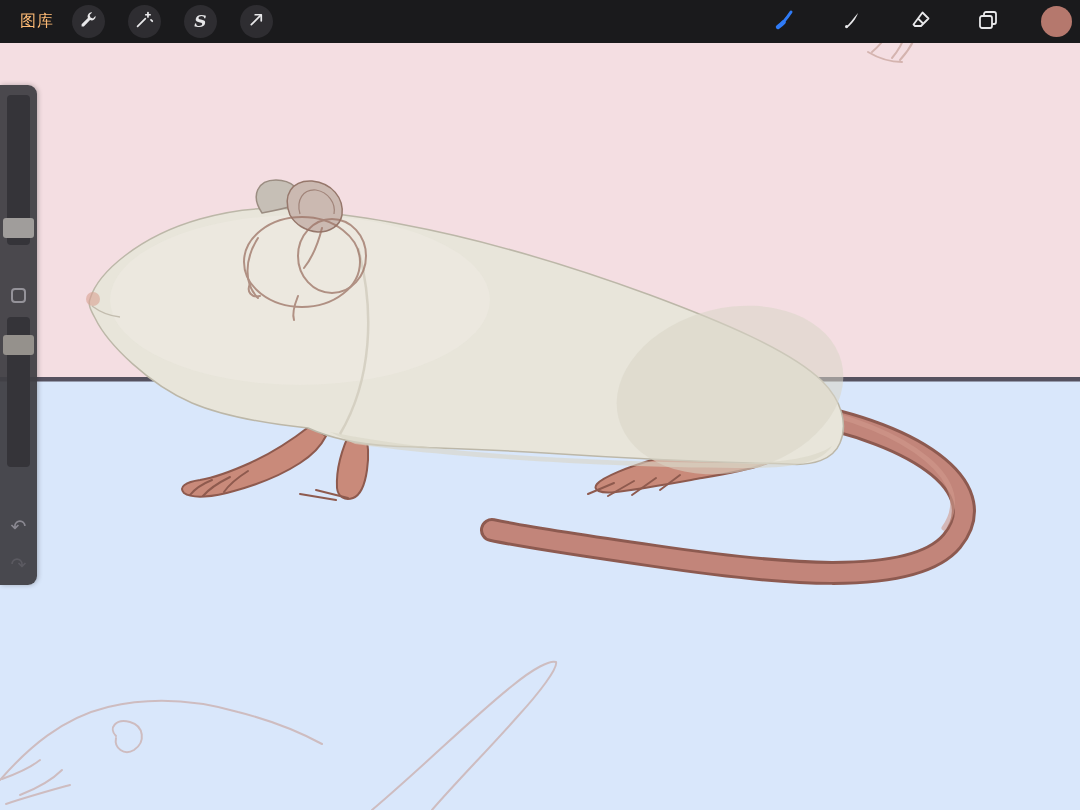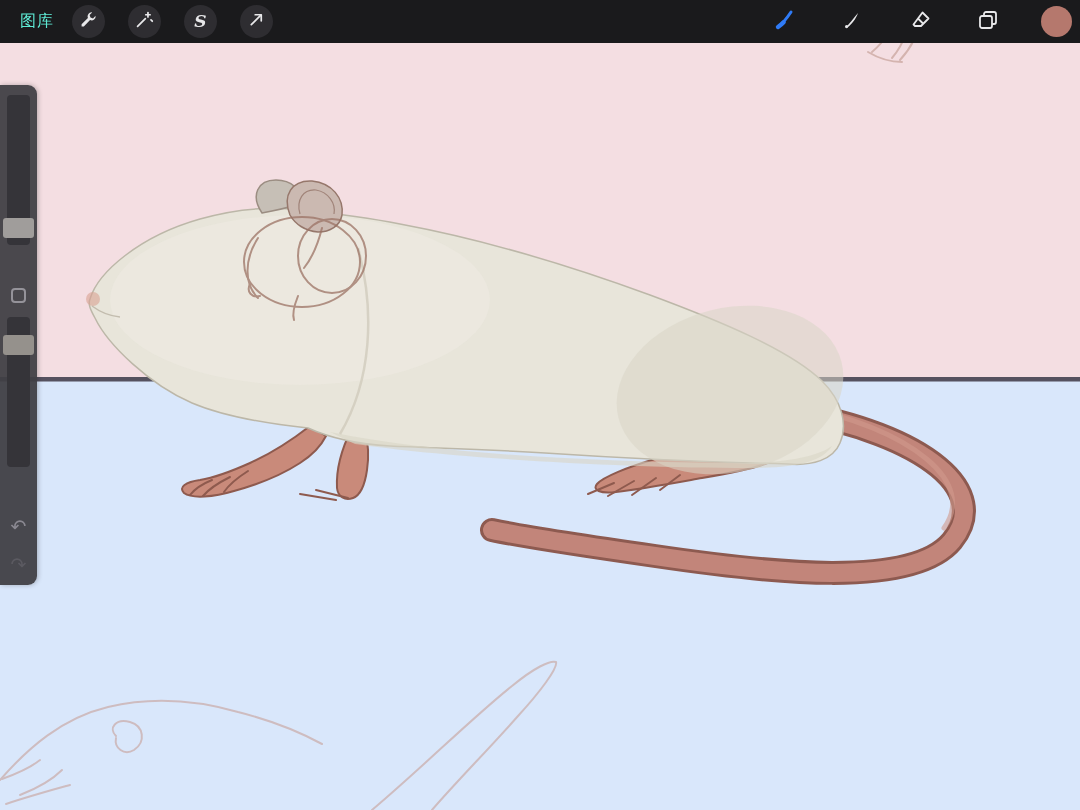--- a/index.html
+++ b/index.html
@@ -30,21 +30,21 @@
     font-family:"Liberation Sans","DejaVu Sans",sans-serif;}
   .stage{position:relative;width:1080px;height:810px;}
 
   
   .canvas-svg{position:absolute;left:0;top:0;z-index:0;}
 
   
   .topbar{position:absolute;left:0;top:0;width:1080px;height:43px;
     background:var(--topbar-bg);z-index:30;}
   .gallery{position:absolute;left:20px;top:0;height:43px;display:flex;align-items:center;
-    color:#5eead4;font-size:16px;letter-spacing:1px;cursor:default;}
+    color:#fdba74;font-size:16px;letter-spacing:1px;cursor:default;}
   .tool-circle{position:absolute;top:5px;width:33px;height:33px;border-radius:50%;
     background:var(--icon-circle);display:flex;align-items:center;justify-content:center;}
   .tool-flat{position:absolute;top:5px;width:33px;height:33px;display:flex;
     align-items:center;justify-content:center;}
   .sel-glyph{color:var(--icon-fg);font-family:"DejaVu Serif","Liberation Serif",serif;
     font-style:italic;font-weight:bold;font-size:17px;line-height:1;}
   .color-swatch{position:absolute;top:6px;width:31px;height:31px;border-radius:50%;
     background:var(--current-color);}
 
   

